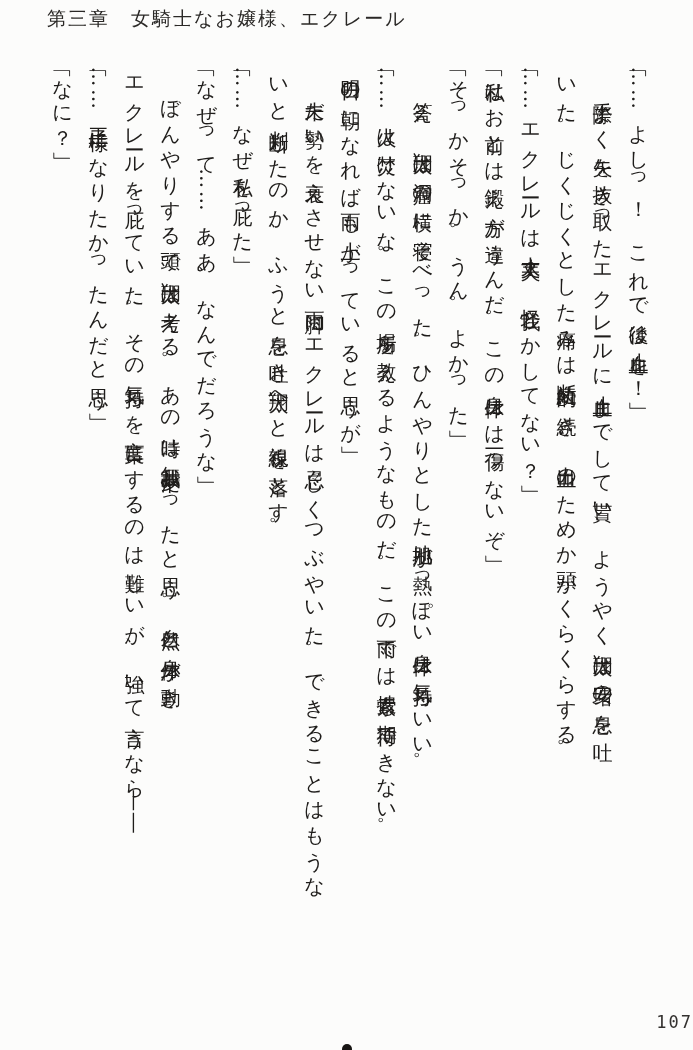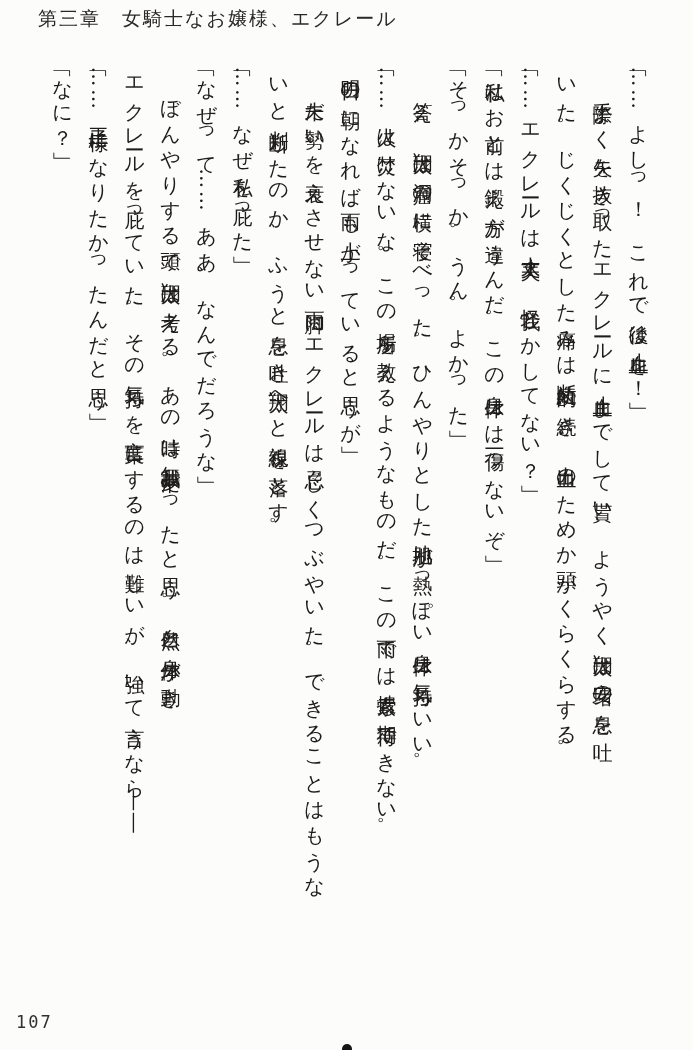--- a/index.html
+++ b/index.html
@@ -11,21 +11,21 @@
     height: 1050px;
     position: relative;
     overflow: hidden;
     background: #fcfcfb;
     color: #1e1c1a;
     font-family: "DejaVu Serif", "Liberation Serif", serif;
   }
   .chapter-header {
     position: absolute;
     top: 6px;
-    left: 38px;
+    left: 47px;
     font-size: 19px;
     letter-spacing: 2px;
     white-space: nowrap;
     color: #2a2826;
   }
   .text-block {
     position: absolute;
     top: 64px;
     right: 36px;
     height: 930px;
@@ -39,21 +39,21 @@
     line-height: 36px;
   }
   .tline.indent {
     text-indent: 22px;
   }
   .page-number {
     position: absolute;
     left: 16px;
     right: 0;
     top: 1012px;
-    text-align: left;
+    text-align: right;
     font-family: "DejaVu Sans Mono", "Liberation Mono", monospace;
     font-size: 17px;
     letter-spacing: 2px;
     color: #33312f;
   }
   .bottom-dot {
     position: absolute;
     left: 50%;
     transform: translateX(-50%);
     top: 1044px;

